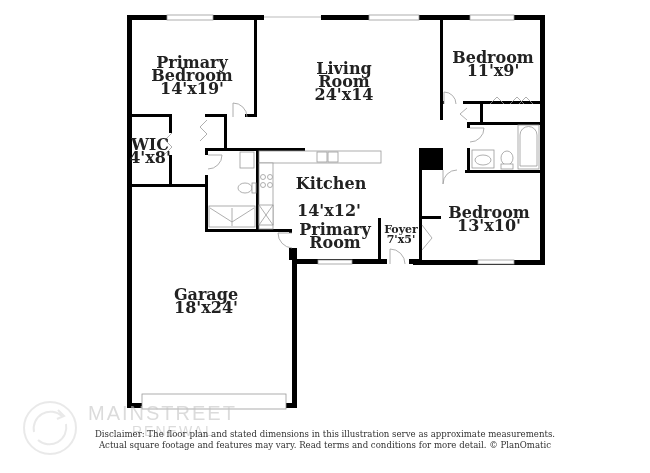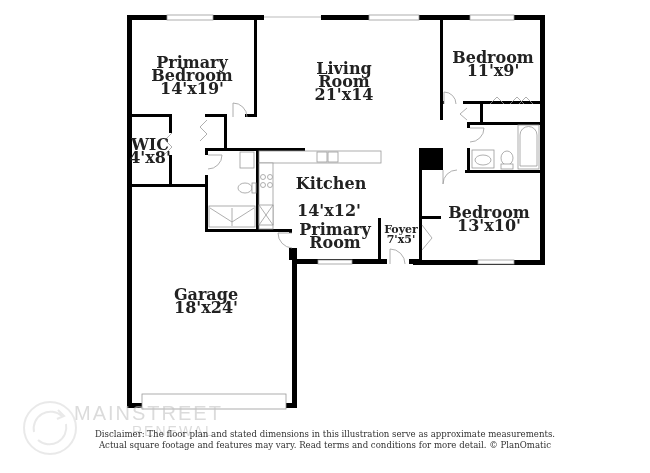--- a/index.html
+++ b/index.html
@@ -9,21 +9,21 @@
   .fixture { stroke:#9a9a9a; stroke-width:0.8; fill:#fff; }
   .fixture-nf { stroke:#9a9a9a; stroke-width:0.8; fill:none; }
   .door { stroke:#9a9a9a; stroke-width:0.8; fill:none; }
   .window { fill:#fff; stroke:#9a9a9a; stroke-width:0.8; }
   .label { position:absolute; text-align:center; font-family:"DejaVu Serif", serif; font-weight:bold; color:#222; line-height:13px; white-space:nowrap; transform:translateX(-50%); }
   .label .n, .label .d { display:block; }
   .lg { font-size:16px; line-height:13px; }
   .sm { font-size:11px; line-height:10px; }
   .disclaimer { position:absolute; left:0; width:650px; text-align:center; font-family:"DejaVu Serif", serif; font-size:8.6px; color:#333; line-height:11px; }
   .watermark { position:absolute; left:20px; top:398px; opacity:0.18; }
-  .wm-text { position:absolute; left:74px; top:402px; font-family:"Liberation Sans", sans-serif; font-size:20px; color:#c4c4c4; letter-spacing:2px; opacity:0.6; }
+  .wm-text { position:absolute; left:88px; top:402px; font-family:"Liberation Sans", sans-serif; font-size:20px; color:#c4c4c4; letter-spacing:2px; opacity:0.6; }
   .wm-text2 { position:absolute; left:88px; top:423px; font-family:"Liberation Sans", sans-serif; font-size:14px; color:#c4c4c4; letter-spacing:2px; opacity:0.6;margin-left:44px; }
 </style>
 </head>
 <body>
 
 <svg id="plan" viewBox="0 0 650 473" xmlns="http://www.w3.org/2000/svg">
 
   <g>
 
     <rect class="wall" x="127" y="15" width="137" height="5"></rect>
@@ -172,21 +172,21 @@
 
 <div class="label lg" style="left:192px; top:56px;">
   <span class="n">Primary</span>
   <span class="n">Bedroom</span>
   <span class="d">14'x19'</span>
 </div>
 
 <div class="label lg" style="left:344px; top:62px;">
   <span class="n">Living</span>
   <span class="n">Room</span>
-  <span class="d">21'x14</span>
+  <span class="d">24'x14</span>
 </div>
 
 <div class="label lg" style="left:493px; top:51px;">
   <span class="n">Bedroom</span>
   <span class="d">11'x9'</span>
 </div>
 
 <div class="label lg" style="left:150px; top:138px;">
   <span class="n">WIC</span>
   <span class="d">4'x8'</span>

